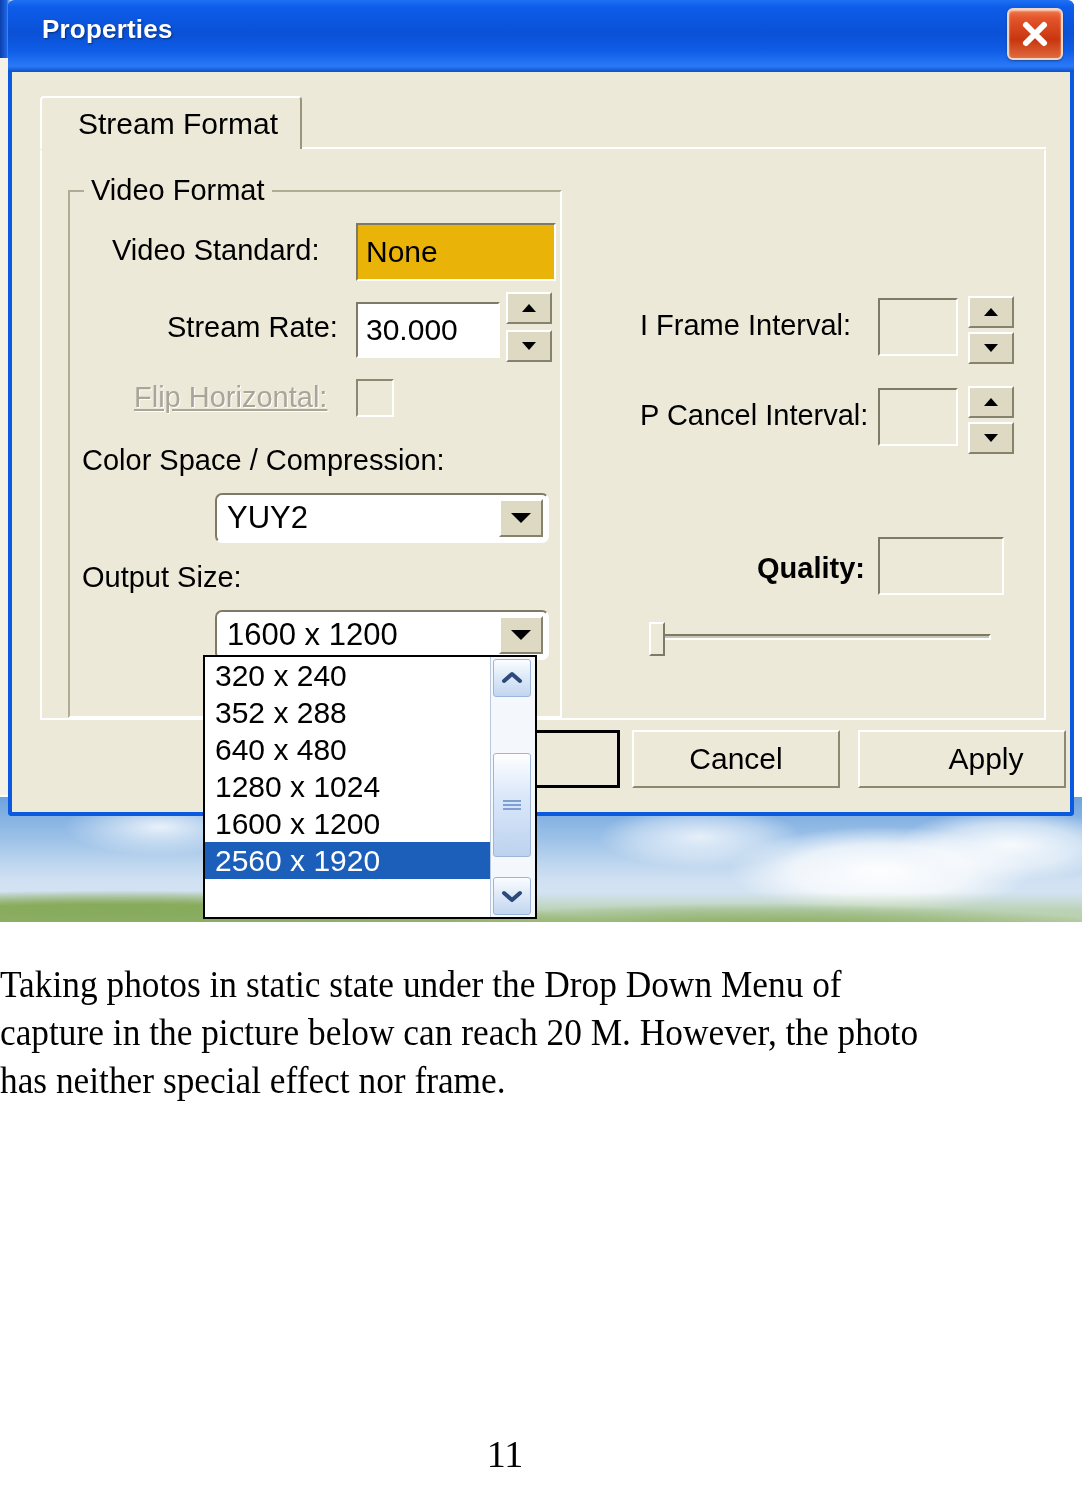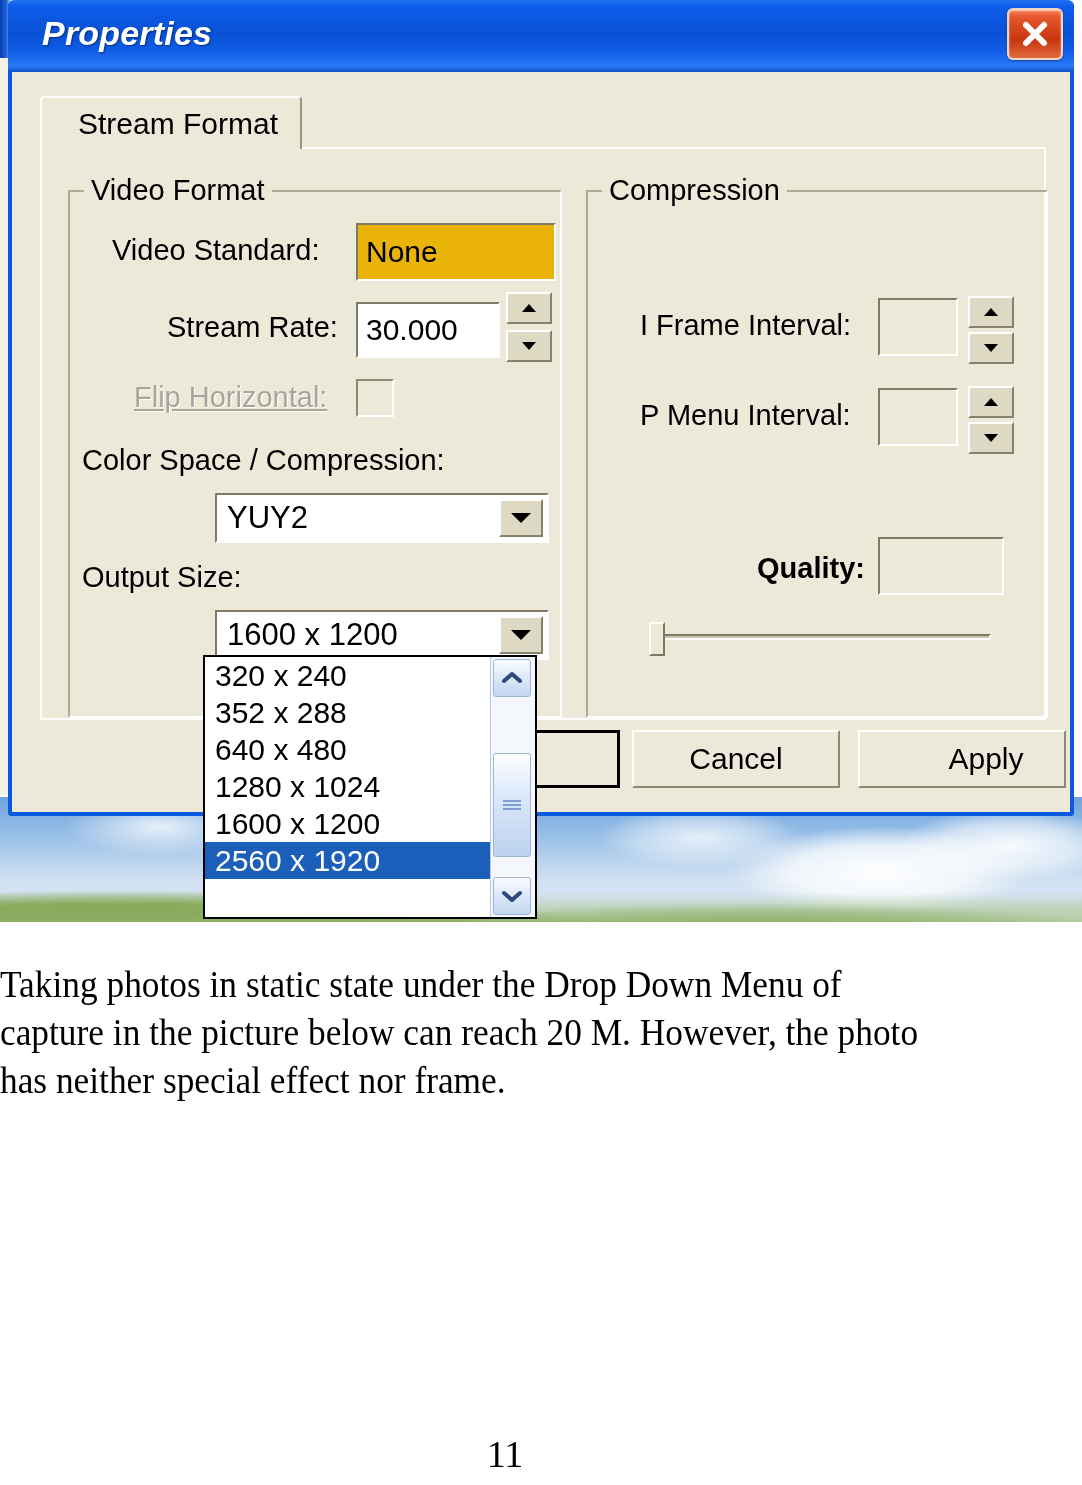--- a/index.html
+++ b/index.html
@@ -84,26 +84,25 @@
     height: 72px;
     background: linear-gradient(to bottom,
         #1f71f2 0%, #0d5cea 10%, #0a51d6 46%, #0f5ce6 70%, #2a79f7 92%, #0d4fc8 100%);
     border-radius: 6px 6px 0 0;
     box-sizing: border-box;
   }
   .title-text {
     position: absolute;
     left: 34px; top: 14px;
     color: #ffffff;
-    font-size: 34px;
+    font-size: 26px;
     font-weight: bold;
     letter-spacing: .2px;
     text-shadow: 1px 1px 2px rgba(0,0,0,.45);
     white-space: nowrap;
-    font-style: italic;
   }
   .close-btn {
     position: absolute;
     right: 11px; top: 8px;
     width: 56px; height: 52px;
     border-radius: 6px;
     background: linear-gradient(to bottom, #f2764a 0%, #e3542a 18%, #c8360f 62%, #e06a3c 100%);
     border: 2px solid #f0d5c2;
     box-shadow: inset 0 1px 2px rgba(255,255,255,.7), 0 1px 2px rgba(0,0,0,.35);
     box-sizing: border-box;
@@ -248,20 +247,21 @@
     position: absolute;
     box-sizing: border-box;
     background: #ffffff;
     border-top: 2px solid #7f7a66;
     border-left: 2px solid #7f7a66;
     border-right: 2px solid #ffffff;
     border-bottom: 2px solid #ffffff;
     display: flex;
     align-items: center;
     cursor: pointer;
+    border-radius: 7px;
   }
   .combo-text {
     flex: 1;
     font-size: 31px;
     color: #000;
     padding-left: 10px;
     white-space: nowrap;
   }
   .combo-arrow {
     width: 44px; height: 38px;
@@ -484,38 +484,35 @@
   </div>
 
   <div class="lbl" style="left:70px; top:557px;">Output Size:</div>
   <div class="combo" style="left:203px; top:606px; width:334px; height:50px;">
     <span class="combo-text">1600 x 1200</span>
     <span class="combo-arrow">
         <span class="arr"></span>
       </span>
   </div>
 
-  <div class="groupbox" id="grp-compression">
-    <div class="groupbox-legend">Compression</div>
-  </div>
 
   <div class="lbl" style="left:628px; top:305px;">I Frame Interval:</div>
   <div class="field empty-disabled" style="left:866px; top:294px; width:80px; height:58px;">
     <span></span>
   </div>
   <div class="spinner" style="left:956px; top:292px;">
     <div class="spin-btn up sm">
         <span class="arr"></span>
       </div>
     <div class="spin-btn down sm" style="margin-top:4px;">
         <span class="arr"></span>
       </div>
   </div>
 
-  <div class="lbl" style="left:628px; top:395px;">P Menu Interval:</div>
+  <div class="lbl" style="left:628px; top:395px;">P Cancel Interval:</div>
   <div class="field empty-disabled" style="left:866px; top:384px; width:80px; height:58px;">
     <span></span>
   </div>
   <div class="spinner" style="left:956px; top:382px;">
     <div class="spin-btn up sm">
         <span class="arr"></span>
       </div>
     <div class="spin-btn down sm" style="margin-top:4px;">
         <span class="arr"></span>
       </div>

